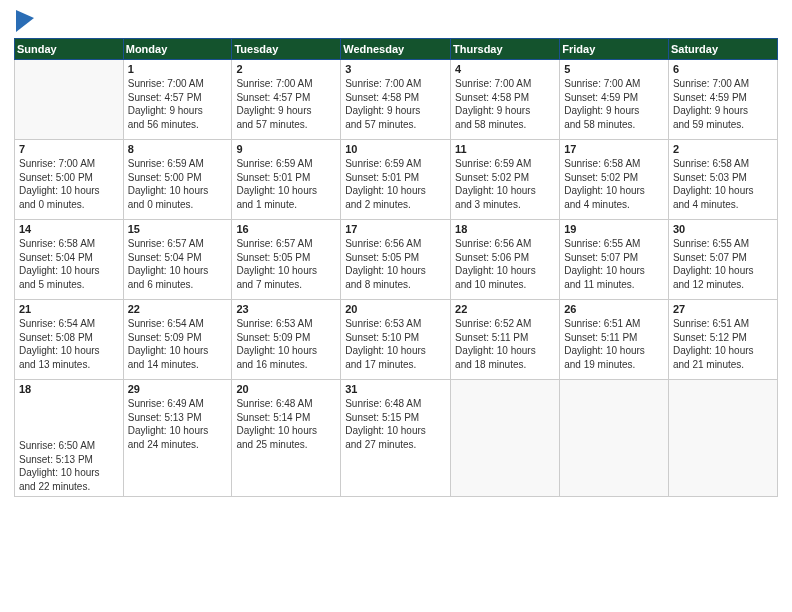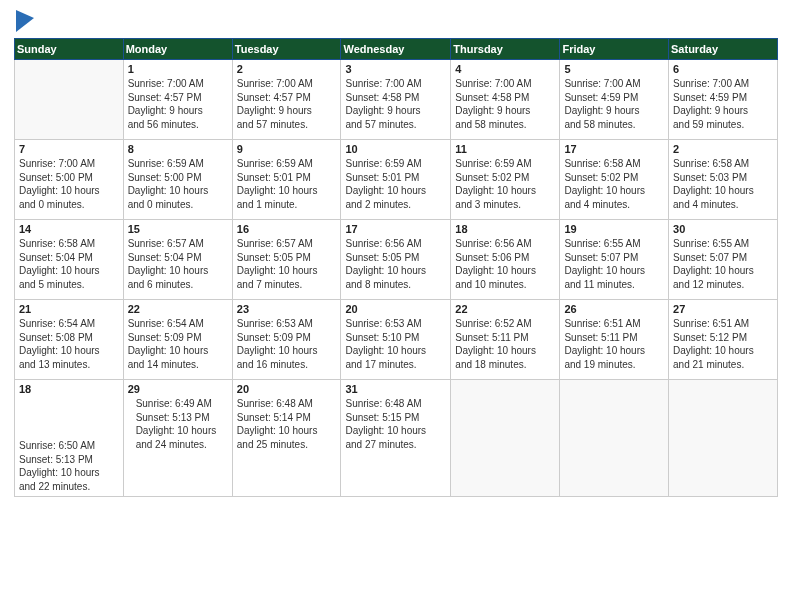--- a/index.html
+++ b/index.html
@@ -331,21 +331,21 @@
         <tr>
           <td>
             <span class="day-num">18</span>
             <div class="day-info" style="white-space: pre-line; margin-top: 44px;">Sunrise: 6:50 AM
 Sunset: 5:13 PM
 Daylight: 10 hours
 and 22 minutes.</div>
           </td>
           <td>
             <span class="day-num">29</span>
-            <div class="day-info" style="white-space: pre-line; margin-left: 8px;">Sunrise: 6:49 AM
+            <div class="day-info" style="white-space: pre-line;">Sunrise: 6:49 AM
 Sunset: 5:13 PM
 Daylight: 10 hours
 and 24 minutes.</div>
           </td>
           <td>
             <span class="day-num">20</span>
             <div class="day-info" style="white-space: pre-line;">Sunrise: 6:48 AM
 Sunset: 5:14 PM
 Daylight: 10 hours
 and 25 minutes.</div>

